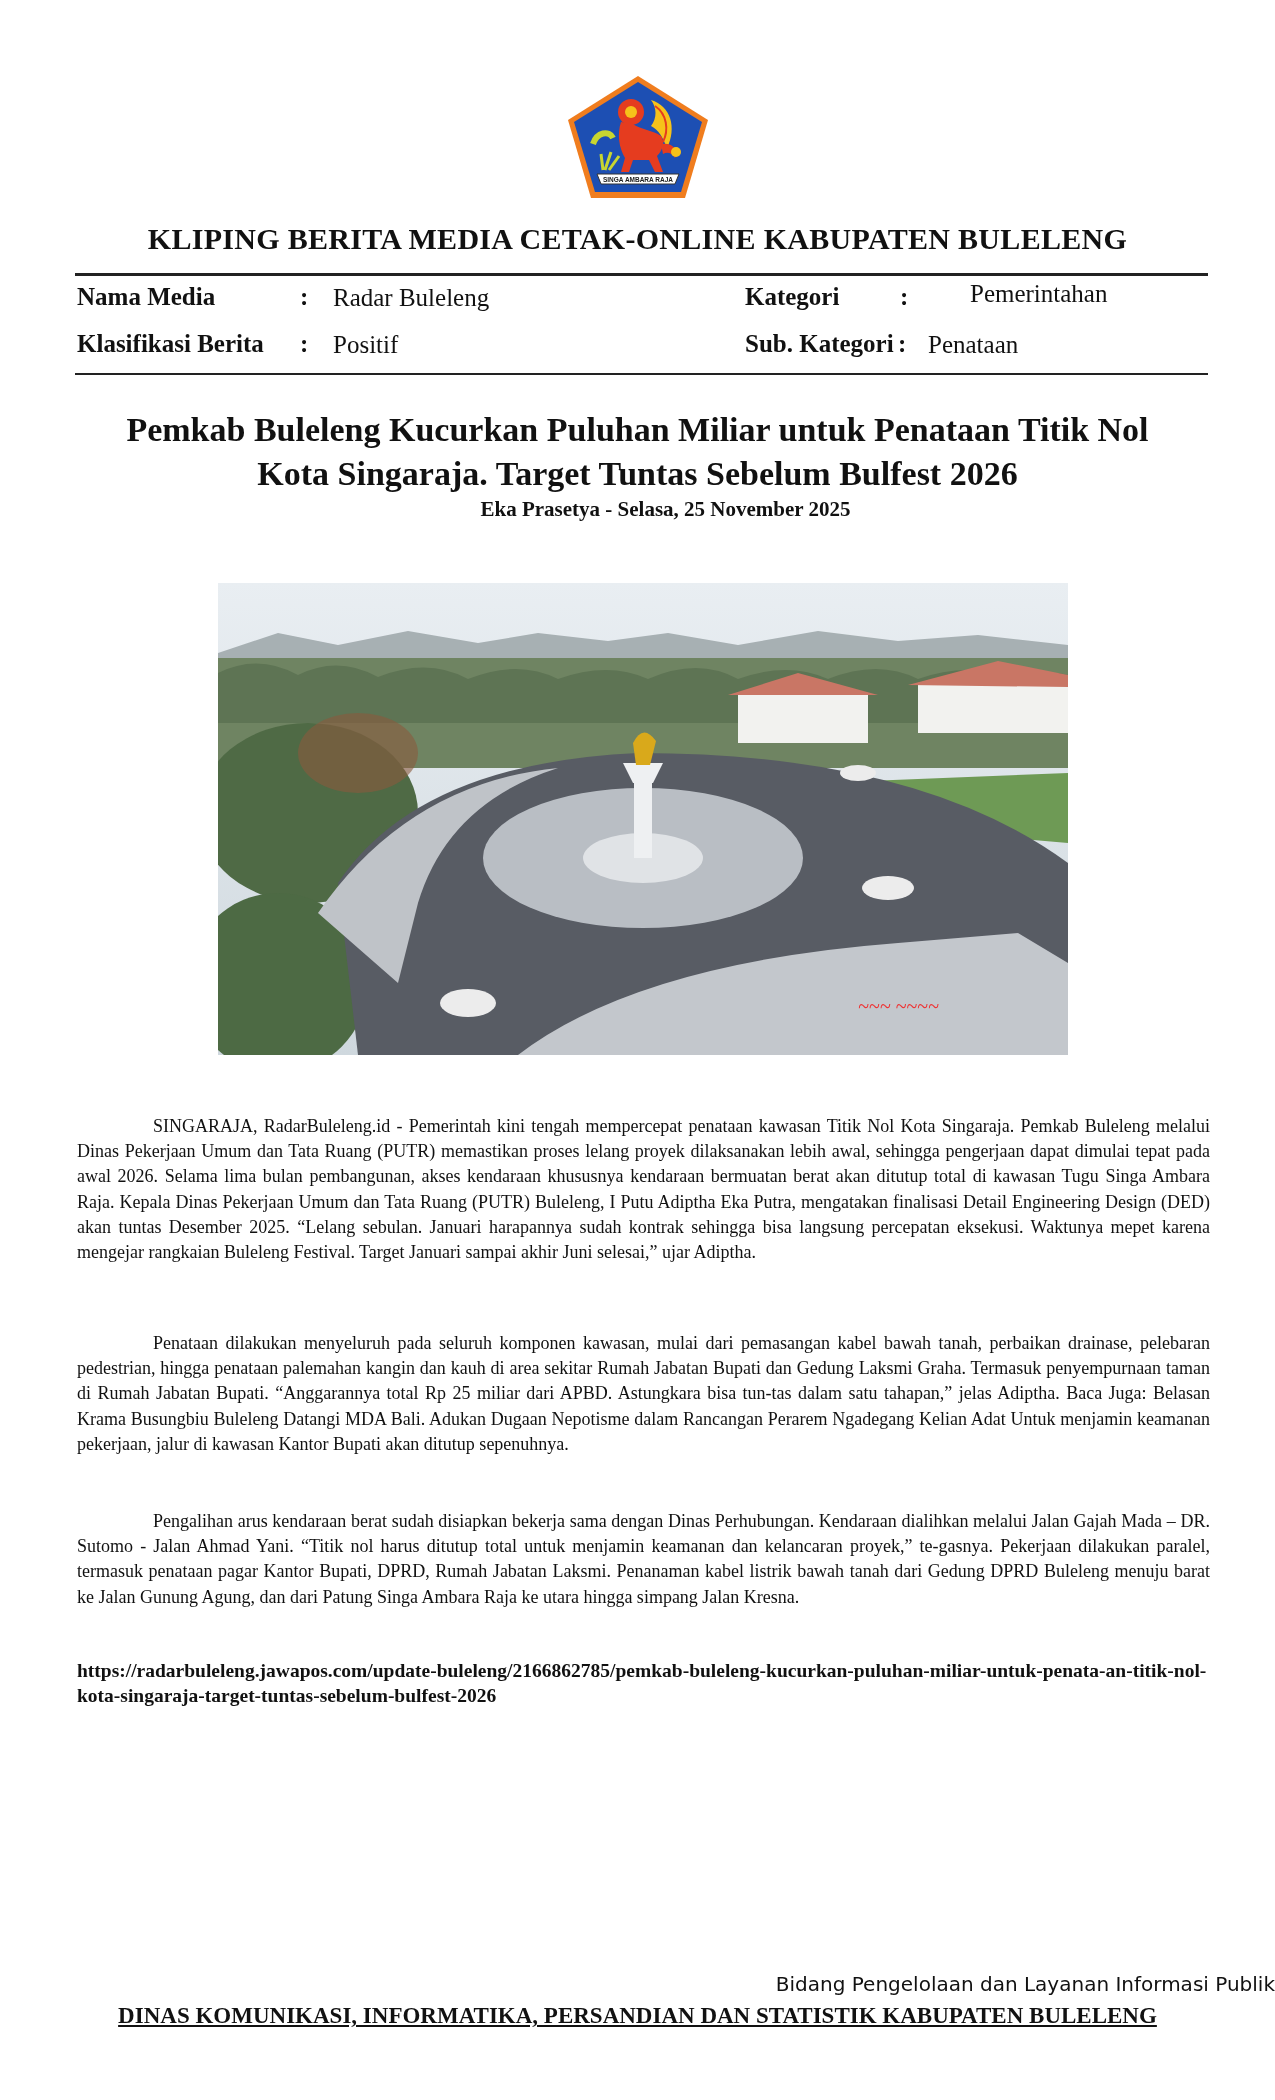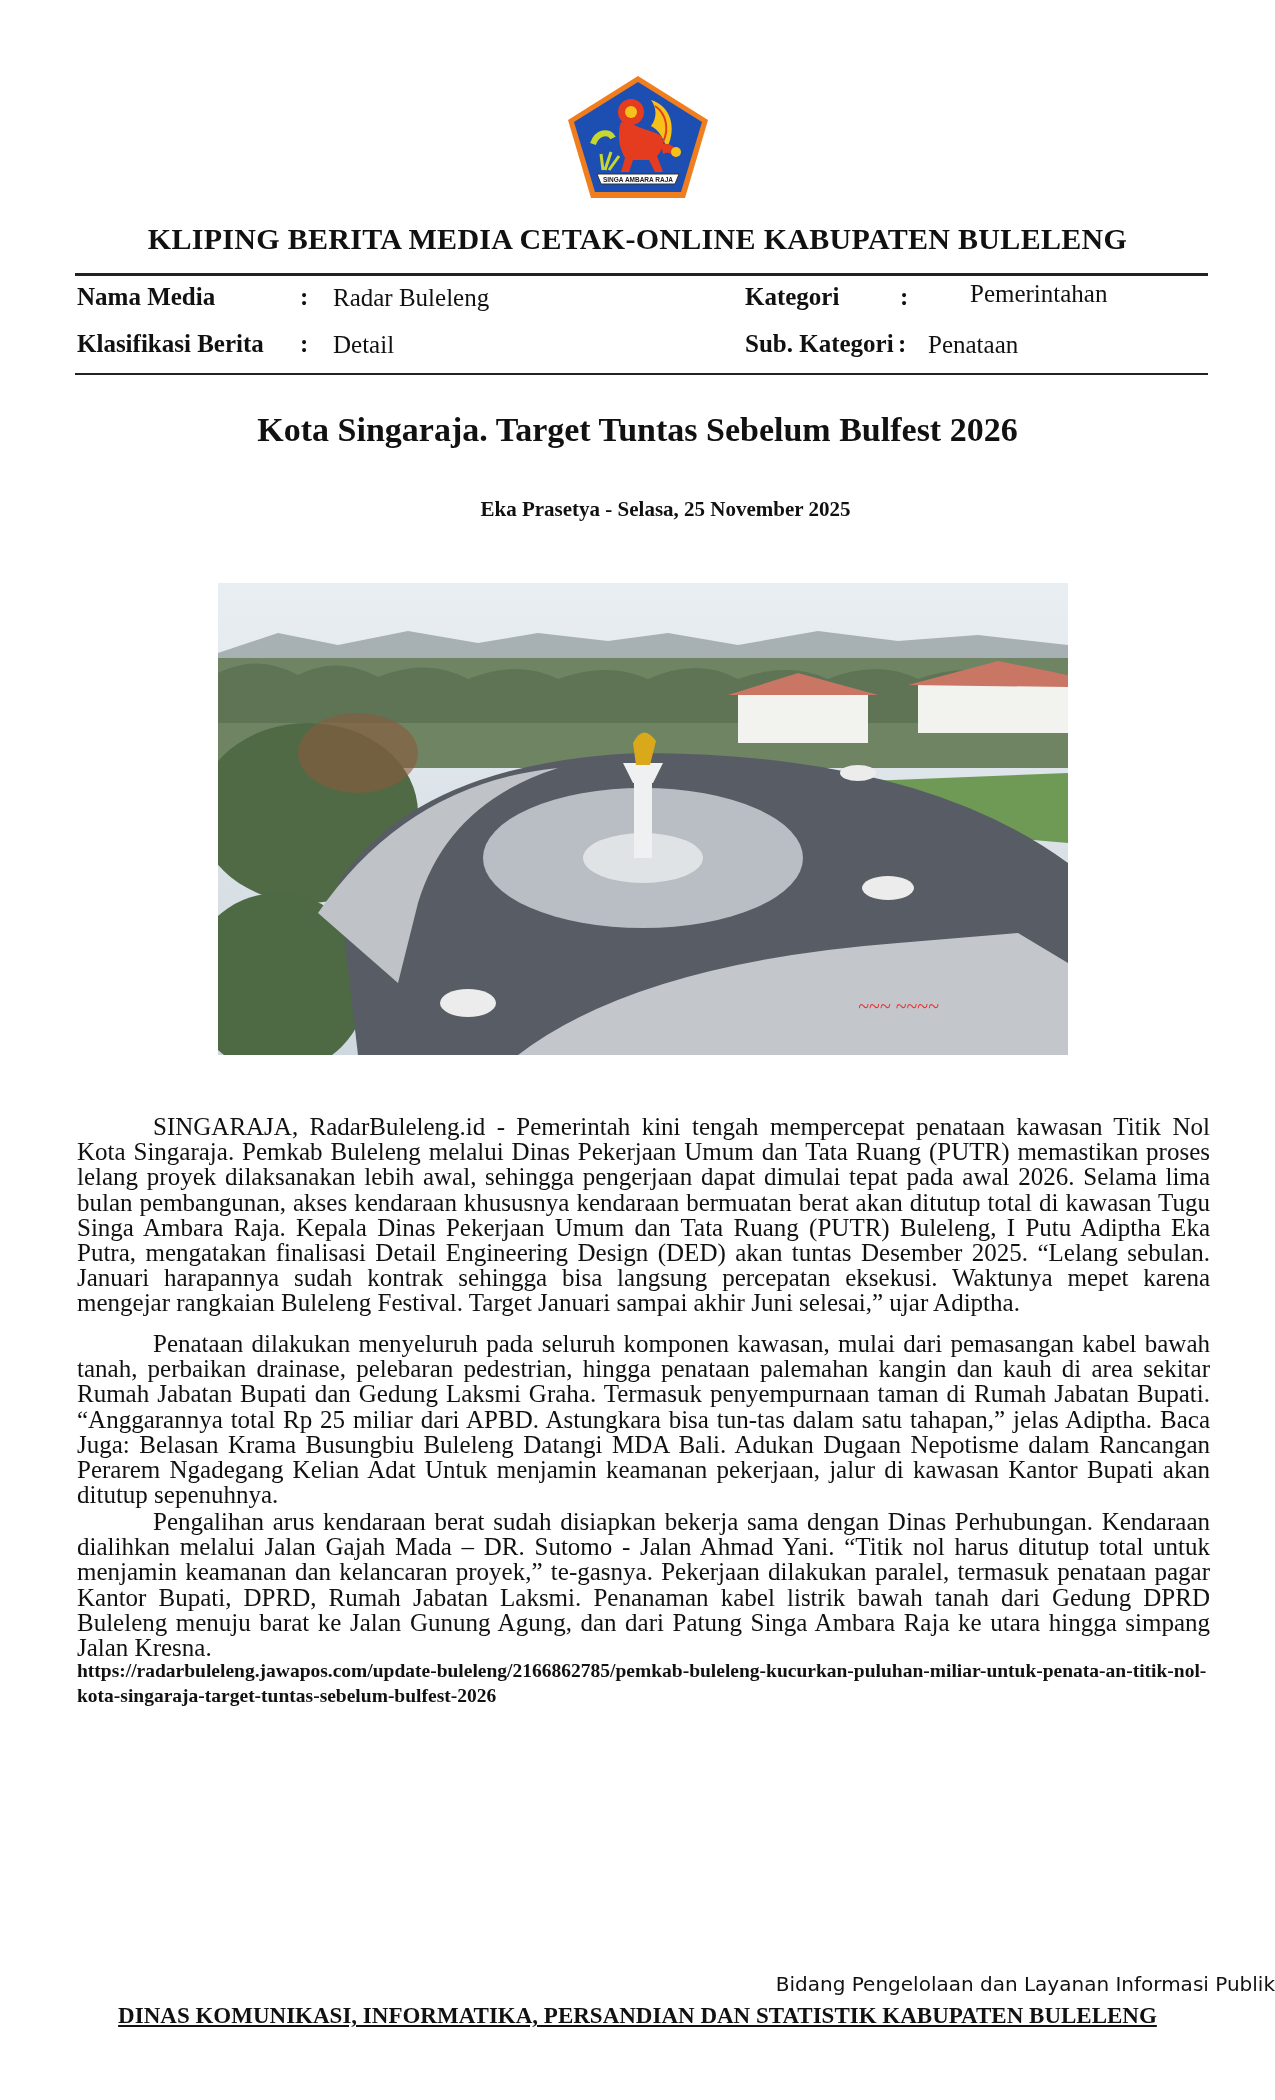--- a/index.html
+++ b/index.html
@@ -18,21 +18,21 @@
   .meta .lbl { font-weight: bold; position: absolute; white-space: nowrap; }
   .meta .colon { position: absolute; font-weight: bold; }
   .meta .val { position: absolute; white-space: nowrap; }
 
   .title { position: absolute; left: 80px; top: 408px; width: 1115px; text-align: center; font-size: 34px; font-weight: bold; line-height: 44px; }
   .byline { position: absolute; left: 0; top: 497px; width: 1275px; text-align: center; font-size: 21px; font-weight: bold; padding-left: 28px; }
 
   .photo { position: absolute; left: 218px; top: 583px; width: 850px; height: 472px; overflow: hidden; background: #cfd6da; }
   .photo svg { width: 100%; height: 100%; display: block; }
 
-  .body { position: absolute; left: 77px; width: 1133px; font-size: 25px; line-height: 25.2px; text-align: justify; }
+  .body { position: absolute; left: 77px; width: 1133px; font-size: 18px; line-height: 25.2px; text-align: justify; }
   .body p { margin: 0; text-indent: 76px; }
   .p1 { top: 1114px; }
   .p2 { top: 1331px; }
   .p3 { top: 1509px; }
 
   .url { position: absolute; left: 77px; top: 1658px; width: 1133px; font-size: 19.5px; line-height: 25px; font-weight: bold; word-break: break-all; }
 
   .footer-sub { position: absolute; left: 0; top: 1972px; width: 1275px; text-align: right; font-family: "DejaVu Sans", "Liberation Sans", sans-serif; font-size: 20px; }
   .footer-main { position: absolute; left: 0; top: 2003px; width: 1275px; text-align: center; font-size: 23px; font-weight: bold; text-decoration: underline; }
 </style>
@@ -65,36 +65,37 @@
 <div class="rule top"></div>
 
 <div class="meta">
   <span class="lbl" style="left:77px; top:283px;">Nama Media</span>
   <span class="colon" style="left:300px; top:283px;">:</span>
   <span class="val" style="left:333px; top:284px;">Radar Buleleng</span>
 </div>
 <div class="meta">
   <span class="lbl" style="left:77px; top:330px;">Klasifikasi Berita</span>
   <span class="colon" style="left:300px; top:330px;">:</span>
-  <span class="val" style="left:333px; top:331px;">Detail</span>
+  <span class="val" style="left:333px; top:331px;">Positif</span>
 </div>
 <div class="meta">
   <span class="lbl" style="left:745px; top:283px;">Kategori</span>
   <span class="colon" style="left:900px; top:283px;">:</span>
   <span class="val" style="left:928px; top:280px;margin-left:42px;">Pemerintahan</span>
 </div>
 <div class="meta">
   <span class="lbl" style="left:745px; top:330px;text-align:right;">Sub. Kategori</span>
   <span class="colon" style="left:898px; top:330px;">:</span>
   <span class="val" style="left:928px; top:331px;">Penataan</span>
 </div>
 
 <div class="rule bottom"></div>
 
 <div class="title">
+  <div>Pemkab Buleleng Kucurkan Puluhan Miliar untuk Penataan Titik Nol</div>
   <div>Kota Singaraja. Target Tuntas Sebelum Bulfest 2026</div>
 </div>
 <div class="byline">Eka Prasetya - Selasa, 25 November 2025</div>
 
 <div class="photo" title="Rendering aerial view of Titik Nol Kota Singaraja roundabout with Singa Ambara Raja monument">
   <svg viewBox="0 0 850 472" preserveAspectRatio="none">
     <defs>
       <linearGradient id="sky" x1="0" y1="0" x2="0" y2="1">
         <stop offset="0" stop-color="#e9eef2"></stop>
         <stop offset="1" stop-color="#cfd8de"></stop>

